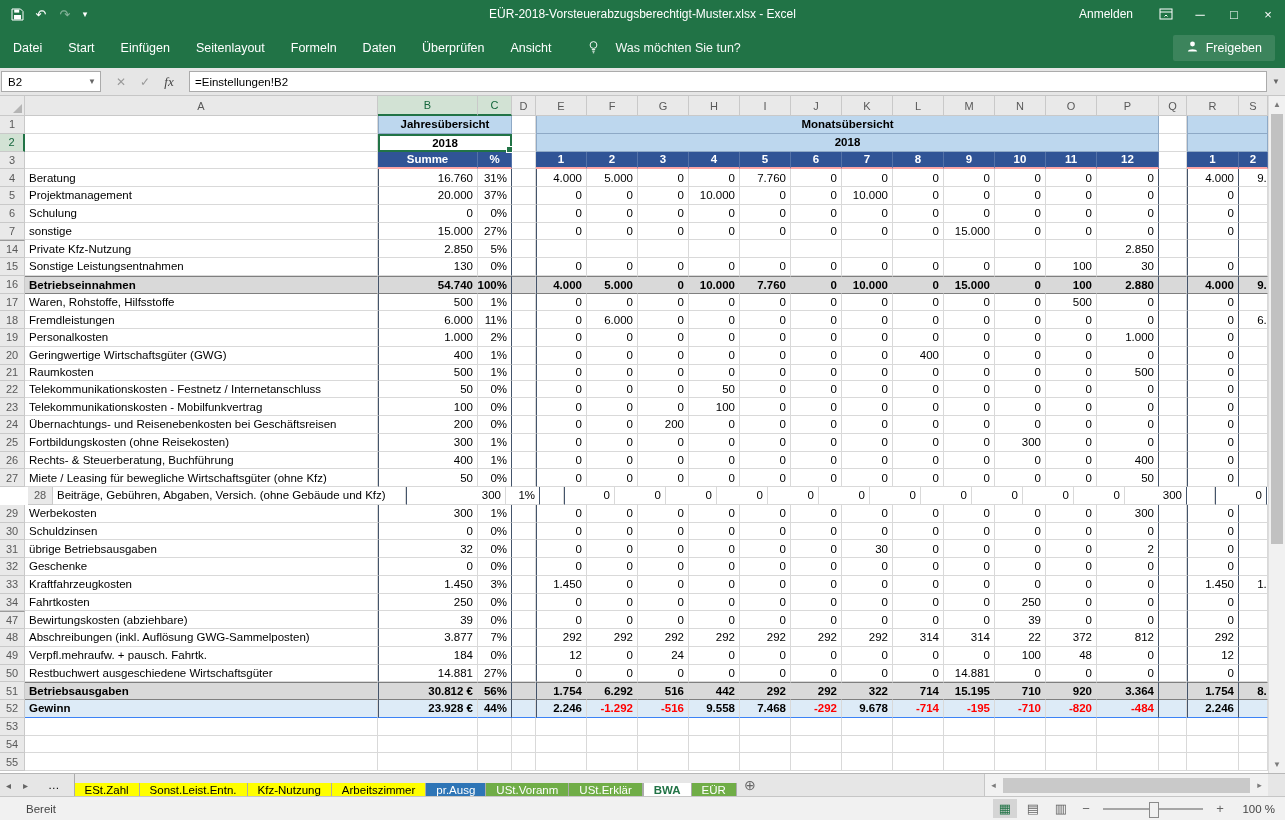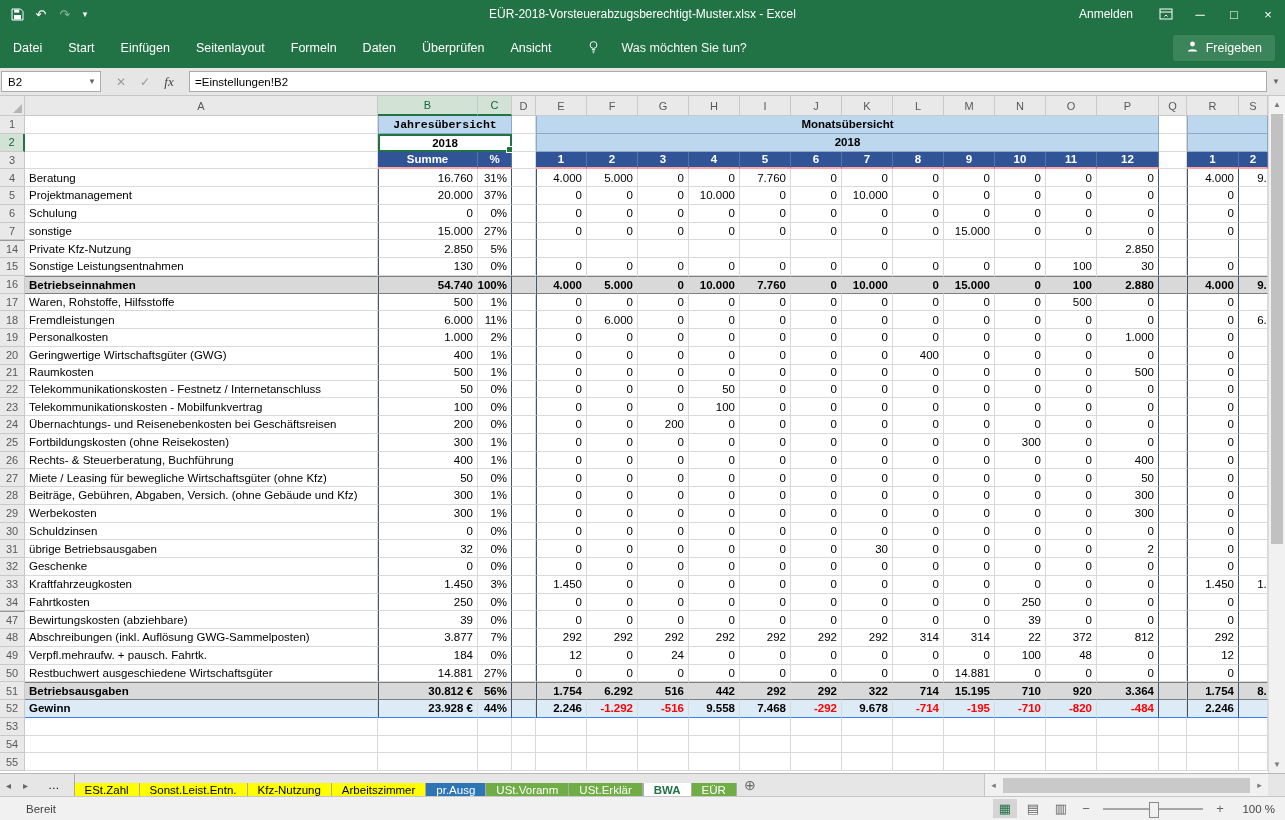--- a/index.html
+++ b/index.html
@@ -13,21 +13,21 @@
   .qat-caret{width:14px;font-size:9px;}
   .dim{opacity:.45;}
   .tb-title{position:absolute;left:0;right:0;text-align:center;font-size:12px;pointer-events:none;}
   .tb-right{margin-left:auto;display:flex;align-items:center;height:100%;z-index:2;}
   .signin{padding:0 16px;font-size:12px;}
   .winbtn{width:34px;height:100%;display:flex;align-items:center;justify-content:center;font-size:13px;}
 
   
   .ribbon{height:40px;background:#217346;display:flex;align-items:center;color:#fff;font-size:12.5px;}
   .rtab{padding:0 13px;height:40px;display:flex;align-items:center;}
-  .tellme{display:flex;align-items:center;gap:22px;margin-left:22px;opacity:.95;justify-content:space-between;}
+  .tellme{display:flex;align-items:center;gap:16px;margin-left:22px;opacity:.95;justify-content:space-between;}
   .share{margin-left:auto;margin-right:10px;display:flex;align-items:center;gap:7px;
     background:rgba(255,255,255,.12);padding:5px 13px;border-radius:2px;font-size:12.5px;}
 
   
   .formula-row{height:28px;background:#E6E6E6;display:flex;align-items:center;border-bottom:1px solid #C6C6C6;box-sizing:border-box;}
   .namebox{width:100px;height:21px;background:#fff;border:1px solid #ABABAB;margin-left:1px;display:flex;align-items:center;padding-left:6px;font-size:11.5px;box-sizing:border-box;}
   .nb-caret{margin-left:auto;width:16px;text-align:center;color:#666;font-size:8px;}
   .fsep{width:8px;}
   .fbtn{width:24px;height:21px;display:flex;align-items:center;justify-content:center;color:#9A9A9A;font-size:12px;}
   .fx{color:#444;font-style:italic;font-family:"Liberation Serif", serif;font-size:13px;}
@@ -204,21 +204,21 @@
         <div class="gc chead">P</div>
         <div class="gc chead">Q</div>
         <div class="gc chead">R</div>
         <div class="gc chead clip">
           <span class="clip-inner center">S</span>
         </div>
       </div>
       <div class="grow" style="grid-template-columns: 25px 353px 100px 34px 24px 51px 51px 51px 51px 51px 51px 51px 51px 51px 51px 51px 62px 28px 52px 29px; height: 17.75px;">
         <div class="gc rhead">1</div>
         <div class="gc "></div>
-        <div class="gc hdr-blue" style="grid-column: span 2; font-family: Liberation Mono, monospace;">Jahresübersicht</div>
+        <div class="gc hdr-blue" style="grid-column: span 2;">Jahresübersicht</div>
         <div class="gc "></div>
         <div class="gc hdr-blue" style="grid-column: span 12;">Monatsübersicht</div>
         <div class="gc "></div>
         <div class="gc hdr-blue" style="grid-column: span 2;"></div>
       </div>
       <div class="grow" style="grid-template-columns: 25px 353px 100px 34px 24px 51px 51px 51px 51px 51px 51px 51px 51px 51px 51px 51px 62px 28px 52px 29px; height: 17.75px;">
         <div class="gc rhead rhead-sel">2</div>
         <div class="gc "></div>
         <div class="gc selcell bold" style="grid-column: span 2;">2018</div>
         <div class="gc "></div>
@@ -673,21 +673,21 @@
         <div class="gc num">0</div>
         <div class="gc num">0</div>
         <div class="gc num">0</div>
         <div class="gc num br">50</div>
         <div class="gc "></div>
         <div class="gc num bl br">0</div>
         <div class="gc clip">
           <span class="clip-inner num-in">0</span>
         </div>
       </div>
-      <div class="grow" style="grid-template-columns: 25px 353px 100px 34px 24px 51px 51px 51px 51px 51px 51px 51px 51px 51px 51px 51px 62px 28px 52px 29px; height: 17.75px;">
+      <div class="grow" style="grid-template-columns: 25px 353px 100px 34px 24px 51px 51px 51px 51px 51px 51px 51px 51px 51px 51px 51px 62px 28px 52px 29px; height: 17.75px; margin-left: 28px;">
         <div class="gc rhead">28</div>
         <div class="gc lbl">Beiträge, Gebühren, Abgaben, Versich. (ohne Gebäude und Kfz)</div>
         <div class="gc num bl">300</div>
         <div class="gc num br">1%</div>
         <div class="gc "></div>
         <div class="gc num bl">0</div>
         <div class="gc num">0</div>
         <div class="gc num">0</div>
         <div class="gc num">0</div>
         <div class="gc num">0</div>

